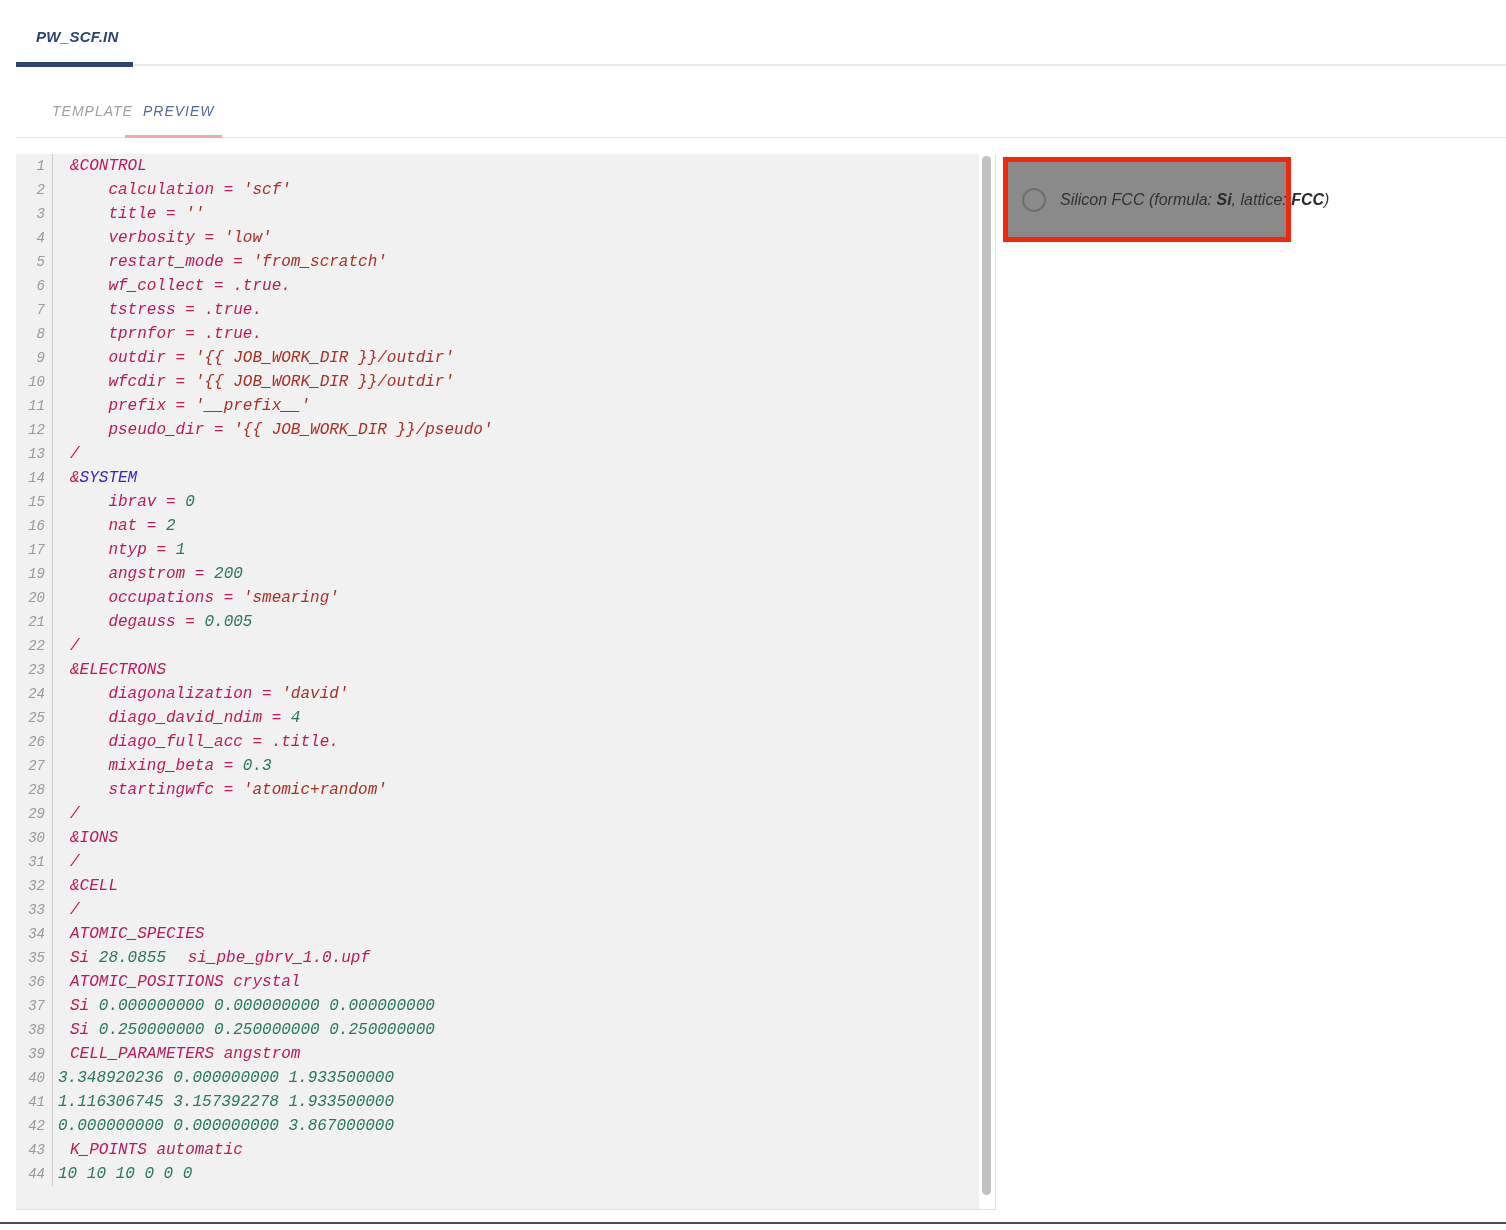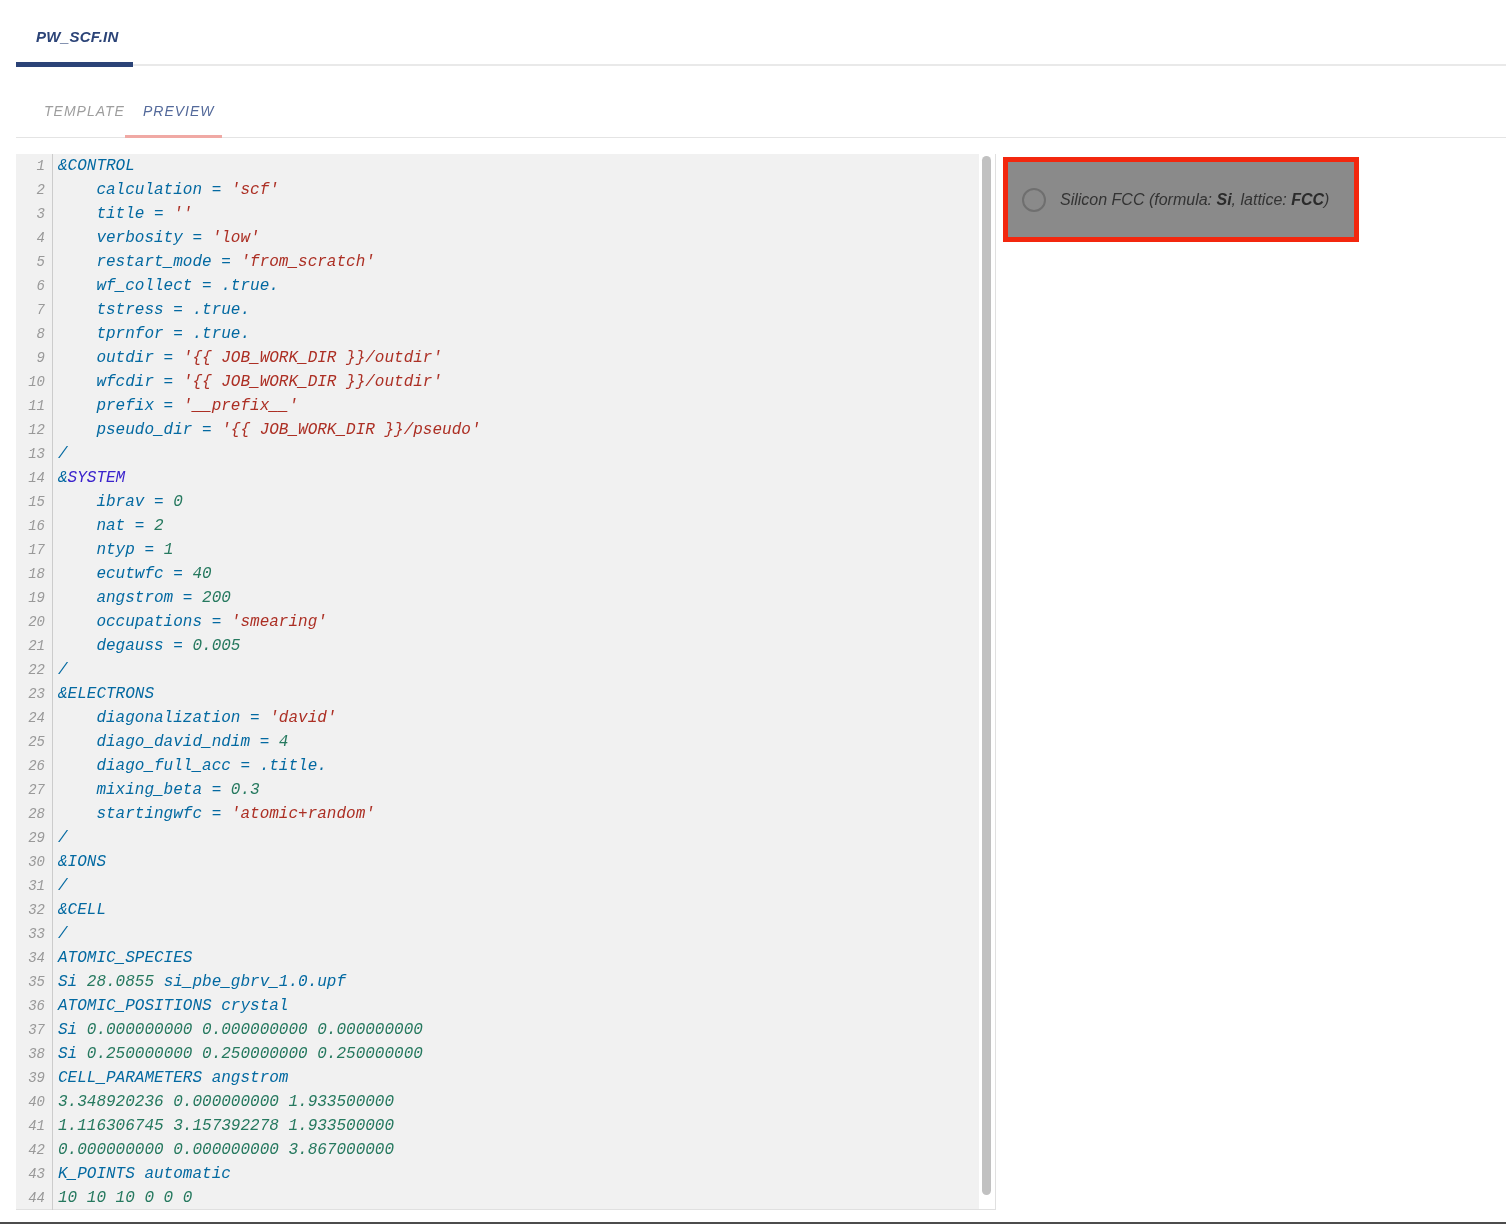--- a/index.html
+++ b/index.html
@@ -6,41 +6,41 @@
   html,body { width:1506px; height:1230px; background:#ffffff; font-family:"Liberation Sans", sans-serif; overflow:hidden; }
   .page { position:relative; width:1506px; height:1230px; background:#fff;font-style:italic; }
 
   
   .file-title { position:absolute; left:36px; top:28px; font-size:15px; font-weight:bold; letter-spacing:.3px; color:var(--navy); }
   .title-track { position:absolute; left:133px; right:0; top:64px; height:2px; background:#e9e9e9; }
   .title-underline { position:absolute; left:16px; top:62px; width:117px; height:5px; background:var(--navy); }
 
   
   .tab { position:absolute; top:103px; font-size:14px; font-weight:500; letter-spacing:1px; cursor:pointer; }
-  .tab-template { left:44px; color:var(--tab-inactive); }
+  .tab-template { left:52px; color:var(--tab-inactive); }
   .tab-preview  { left:143px; color:var(--tab-active); }
   .tabs-divider { position:absolute; left:16px; right:0; top:137px; height:1px; background:#e4e4e4; }
   .tab-indicator { position:absolute; left:125px; top:135px; width:97px; height:3px; background:var(--pink); }
 
   
   .code-panel { position:absolute; left:16px; top:154px; width:980px; height:1056px; background:#f1f1f1; border-right:1px solid #e0e0e0; border-bottom:1px solid #e0e0e0; }
   .code-scroll { position:absolute; right:0; top:0; width:16px; height:100%; background:#ffffff; }
   .code-scroll-thumb { position:absolute; left:3px; top:2px; width:9px; height:calc(100% - 16px); background:#c1c1c1; border-radius:5px; }
   .code-lines { position:absolute; left:0; top:0; width:964px; }
   .row { display:flex; height:24px; line-height:24px; white-space:pre; }
   .ln { flex:0 0 37px; text-align:right; padding-right:7px; border-right:1px solid #cccccc;
         font-family:"Liberation Mono", monospace; font-size:14px; color:#999999; }
   .cd { padding-left:5px; font-family:"Liberation Mono", monospace; font-size:16px; color:#1f1f1f; }
-  .tok-p { color:#0369a1; }
+  .tok-p { color:#be185d;margin-left:12px; }
   .tok-s { color:var(--str); }
   .tok-n { color:var(--num); }
   .tok-k { color:var(--kw); }
 
   
-  .material-box { position:absolute; left:1003px; top:157px; width:356px; height:85px;
+  .material-box { position:absolute; left:1003px; top:157px; width:288px; height:85px;
                   background:var(--dim-gray); border:5px solid var(--hl-red);
                   display:flex; align-items:center; }
   .radio { width:24px; height:24px; border:2px solid #6f6f6f; border-radius:50%; margin-left:14px; flex:0 0 auto; background:transparent; cursor:pointer; }
   .material-label { margin-left:14px; font-size:16px; color:#333333; white-space:pre; }
   .material-label b { font-weight:bold; color:#2b2b2b; }
 
   
   .bottom-rule { position:absolute; left:0; right:0; top:1222px; height:2px; background:#4c4c4c; }
 </style>
 </head>
@@ -69,21 +69,20 @@
         <div class="row"><span class="ln">8</span><span class="cd"><span class="tok-p">    tprnfor = .true.</span></span></div>
         <div class="row"><span class="ln">9</span><span class="cd"><span class="tok-p">    outdir = </span><span class="tok-s">'{{ JOB_WORK_DIR }}/outdir'</span></span></div>
         <div class="row"><span class="ln">10</span><span class="cd"><span class="tok-p">    wfcdir = </span><span class="tok-s">'{{ JOB_WORK_DIR }}/outdir'</span></span></div>
         <div class="row"><span class="ln">11</span><span class="cd"><span class="tok-p">    prefix = </span><span class="tok-s">'__prefix__'</span></span></div>
         <div class="row"><span class="ln">12</span><span class="cd"><span class="tok-p">    pseudo_dir = </span><span class="tok-s">'{{ JOB_WORK_DIR }}/pseudo'</span></span></div>
         <div class="row"><span class="ln">13</span><span class="cd"><span class="tok-p">/</span></span></div>
         <div class="row"><span class="ln">14</span><span class="cd"><span class="tok-p">&amp;</span><span class="tok-k">SYSTEM</span></span></div>
         <div class="row"><span class="ln">15</span><span class="cd"><span class="tok-p">    ibrav = </span><span class="tok-n">0</span></span></div>
         <div class="row"><span class="ln">16</span><span class="cd"><span class="tok-p">    nat = </span><span class="tok-n">2</span></span></div>
         <div class="row"><span class="ln">17</span><span class="cd"><span class="tok-p">    ntyp = </span><span class="tok-n">1</span></span></div>
-        <div class="row"><span class="ln">18</span><span class="cd"><span class="tok-p">    ecutwfc = </span><span class="tok-n">40</span></span></div>
         <div class="row"><span class="ln">19</span><span class="cd"><span class="tok-p">    angstrom = </span><span class="tok-n">200</span></span></div>
         <div class="row"><span class="ln">20</span><span class="cd"><span class="tok-p">    occupations = </span><span class="tok-s">'smearing'</span></span></div>
         <div class="row"><span class="ln">21</span><span class="cd"><span class="tok-p">    degauss = </span><span class="tok-n">0.005</span></span></div>
         <div class="row"><span class="ln">22</span><span class="cd"><span class="tok-p">/</span></span></div>
         <div class="row"><span class="ln">23</span><span class="cd"><span class="tok-p">&amp;ELECTRONS</span></span></div>
         <div class="row"><span class="ln">24</span><span class="cd"><span class="tok-p">    diagonalization = </span><span class="tok-s">'david'</span></span></div>
         <div class="row"><span class="ln">25</span><span class="cd"><span class="tok-p">    diago_david_ndim = </span><span class="tok-n">4</span></span></div>
         <div class="row"><span class="ln">26</span><span class="cd"><span class="tok-p">    diago_full_acc = .title.</span></span></div>
         <div class="row"><span class="ln">27</span><span class="cd"><span class="tok-p">    mixing_beta = </span><span class="tok-n">0.3</span></span></div>
         <div class="row"><span class="ln">28</span><span class="cd"><span class="tok-p">    startingwfc = </span><span class="tok-s">'atomic+random'</span></span></div>

